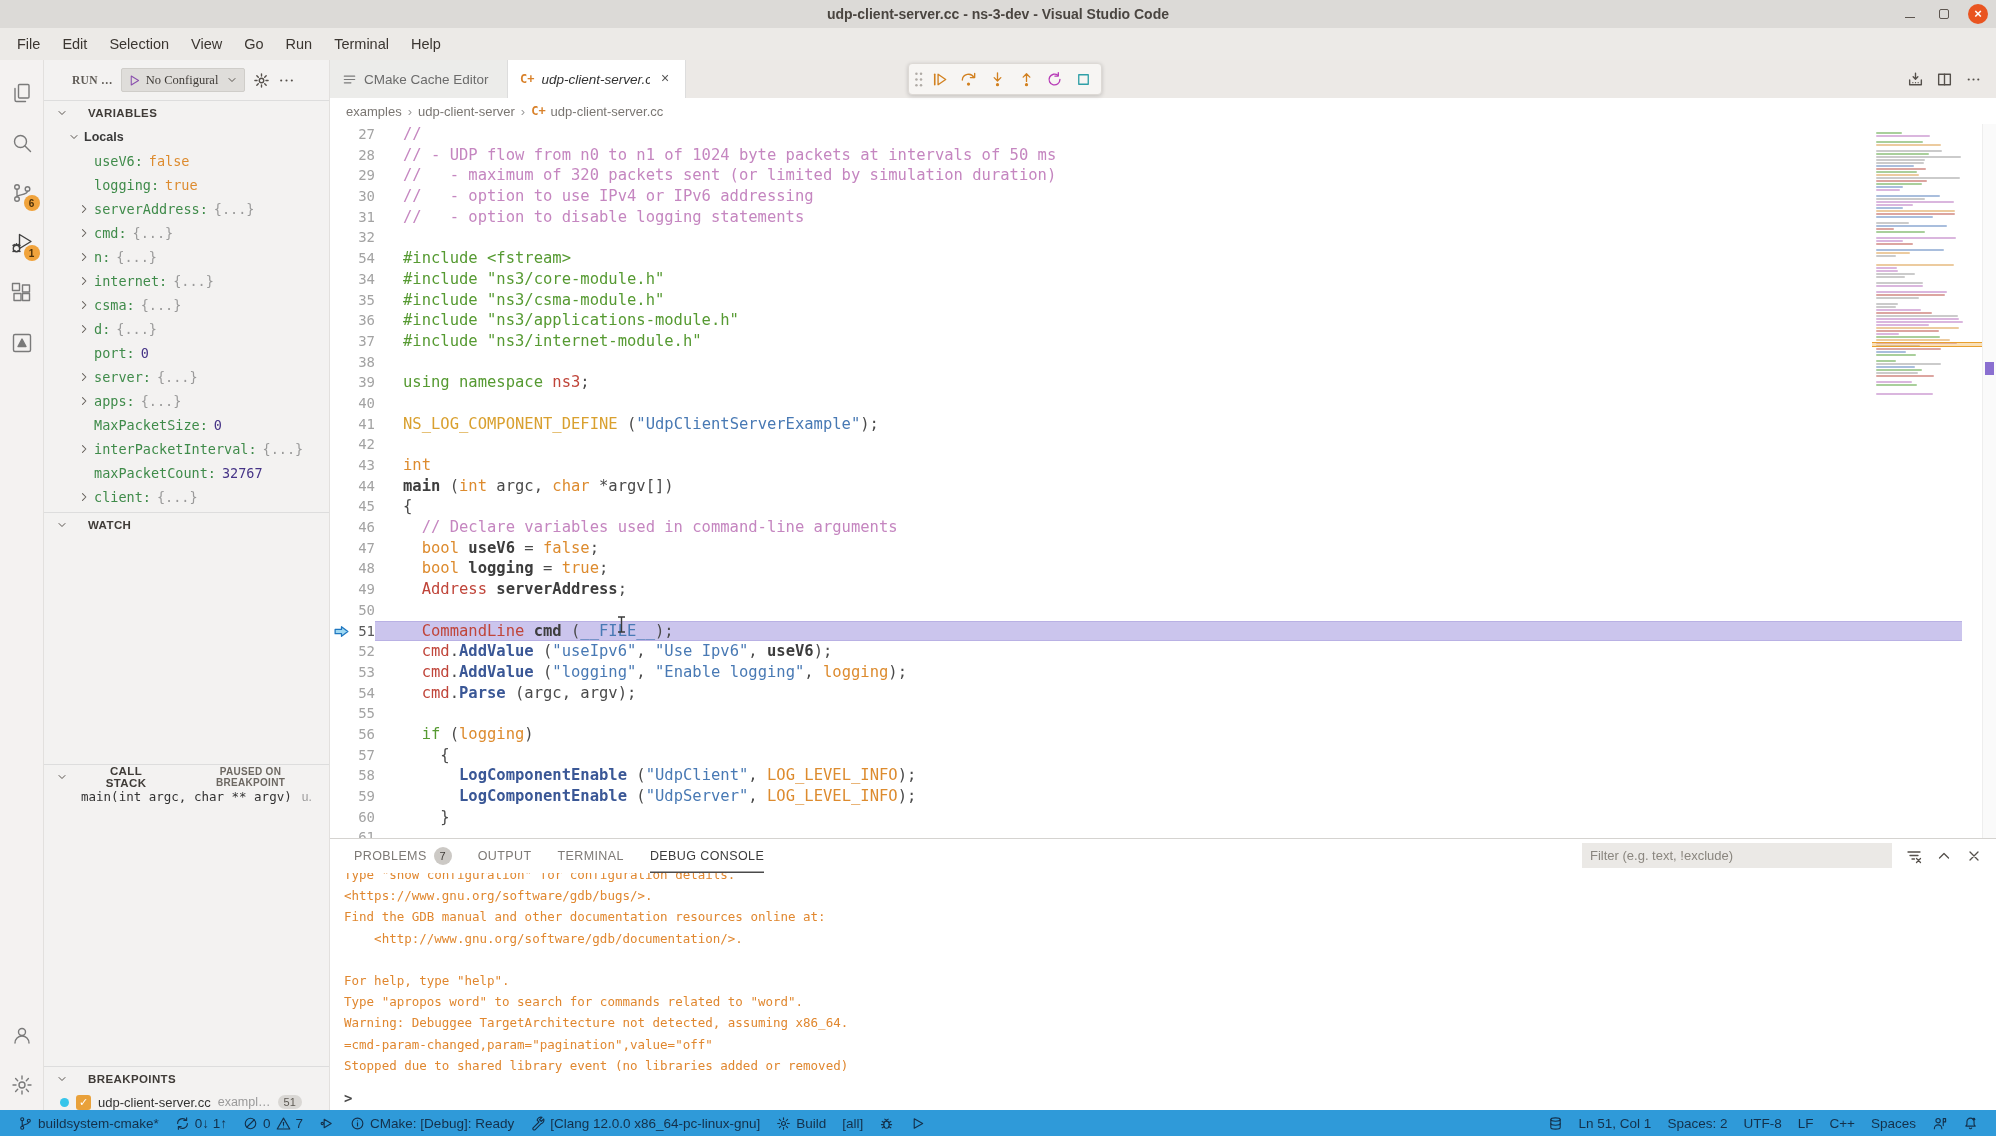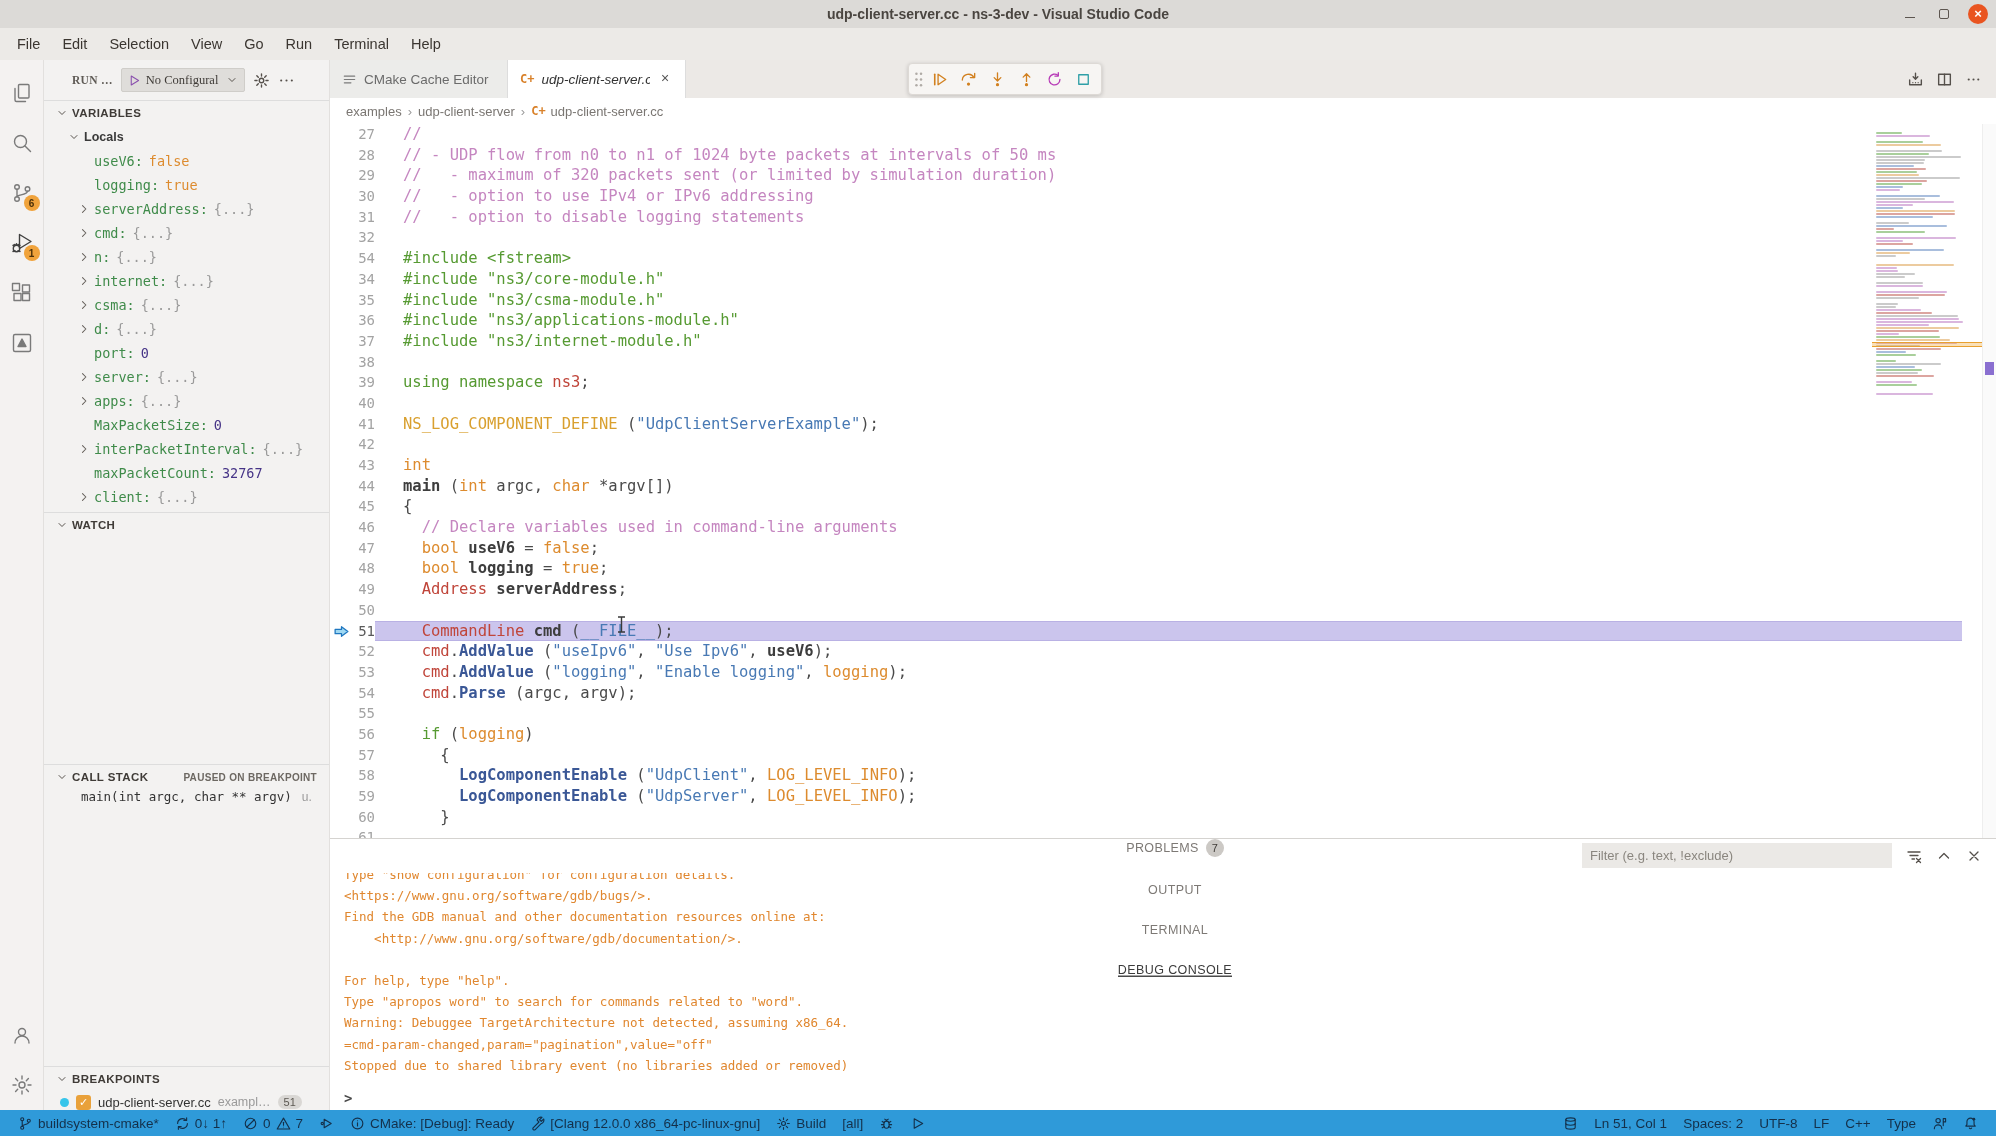--- a/index.html
+++ b/index.html
@@ -32,21 +32,21 @@
 
   
   .sidebar { width:286px; background:#f3f2f1; border-right:1px solid #e2e0de; display:flex; flex-direction:column; font-size:13px; }
   .run-header { height:40px; display:flex; align-items:center; padding:0 10px 0 28px; gap:8px;font-family:Liberation Serif, serif; }
   .run-label { font-size:11.5px; font-weight:bold; color:#5f5b56; letter-spacing:.3px; white-space:nowrap; }
   .run-config { height:24px; background:#dfddda; border:1px solid #cfcdc9; border-radius:2px; display:flex; align-items:center; gap:5px; padding:0 6px; flex:0 0 124px; }
   .run-config .play { color:#8a4fae; width:13px; height:13px; }
   .run-config-text { font-size:12.5px; color:#3f3b37; white-space:nowrap; overflow:hidden; flex:1; }
   .hdr-ico { width:17px; height:17px; color:#55504b; }
   .sec { border-top:1px solid #ddd; }
-  .sec-header { height:24px; display:flex; align-items:center; gap:4px; padding-left:12px; font-size:11.5px; font-weight:bold; color:#3f3b37; letter-spacing:.4px; }
+  .sec-header { height:24px; display:flex; align-items:center; gap:20px; padding-left:12px; font-size:11.5px; font-weight:bold; color:#3f3b37; letter-spacing:.4px;text-align:center; }
   .chev { width:12px; height:12px; color:#55504b; flex:0 0 12px; }
   .mono { font-family:"DejaVu Sans Mono","Liberation Mono",monospace; }
   .locals-row { height:24px; display:flex; align-items:center; gap:4px; padding-left:24px; font-weight:bold; font-size:12.5px; color:#3a3a3a; }
   .var-row { height:24px; display:flex; align-items:center; padding-left:34px; font-size:13.5px; white-space:nowrap; }
   .var-chev { width:12px; height:12px; margin-right:4px; color:#66615c; flex:0 0 12px; }
   .var-name { color:#3f8b4a; }
   .var-val { margin-left:6px; }
   .var-val.kw { color:#dd8b2e; }
   .var-val.num { color:#463487; }
   .var-val.obj { color:#9a9a9a; }
@@ -95,21 +95,21 @@
   .tok-bd{color:#3d3d3d;font-weight:bold} .tok-pl{color:#4a4a4a}
   .minimap { position:absolute; top:0; right:20px; width:100px; padding-top:8px; }
   .mm-row { height:2px; margin-bottom:1px; border-radius:1px; }
   .mm-hl { position:absolute; left:-4px; right:-6px; height:5px; background:rgba(240,165,50,.35); border-top:1px solid #e8a030; border-bottom:1px solid #e8a030; }
   .vscrollbar { position:absolute; top:0; right:0; width:14px; bottom:0; background:#fafafa; border-left:1px solid #eee; }
   .scroll-marker { position:absolute; right:2px; top:238px; width:9px; height:13px; background:#8a6fd0; }
   .mouse-ibeam { position:absolute; left:287px; top:492px; width:9px; height:17px; }
 
   
   .panel { height:272px; border-top:1px solid #d5d3d0; display:flex; flex-direction:column; background:#fff; }
-  .panel-tabs { height:34px; display:flex; align-items:center; padding-left:24px; gap:26px; position:relative;flex-direction:column; }
+  .panel-tabs { height:34px; display:flex; align-items:center; padding-left:24px; gap:26px; position:relative; }
   .ptab { font-size:12.5px; letter-spacing:.4px; color:#7d7975; height:100%; display:flex; align-items:center; gap:7px; }
   .ptab.active { color:#3b3b3b; box-shadow:inset 0 -1.5px 0 #4a4a4a; }
   .ptab-badge { background:#ccc9c5; color:#3f3b37; border-radius:50%; width:18px; height:18px; font-size:11px; display:flex; align-items:center; justify-content:center; letter-spacing:0; }
   .panel-right { position:absolute; right:14px; top:4px; display:flex; align-items:center; gap:14px; }
   .filter-input { width:310px; height:25px; background:#ebe9e6; border:none; outline:none; padding:0 8px; font-size:13px; color:#3b3b3b; font-family:"Liberation Sans",sans-serif; }
   .filter-input::placeholder { color:#8a867f; }
   .p-ico { width:16px; height:16px; color:#55504b; }
   .console { flex:1; overflow:hidden; padding:0 0 0 14px; }
   .cline { font-family:"DejaVu Sans Mono","Liberation Mono",monospace; font-size:12.5px; line-height:21.2px; color:#e0872f; white-space:pre; }
   .cline:first-child { margin-top:-9px; }
@@ -937,21 +937,21 @@
       <div class="sb-item">
         <span>UTF-8</span>
       </div>
       <div class="sb-item">
         <span>LF</span>
       </div>
       <div class="sb-item">
         <span>C++</span>
       </div>
       <div class="sb-item">
-        <span>Type</span>
+        <span>Spaces</span>
       </div>
       <div class="sb-item">
         <span class="ico" style="width: 15px; height: 15px;">
           <svg viewBox="0 0 16 16">
             <circle cx="6.5" cy="5" r="2.3"></circle>
             <path d="M2.5 13.5c0-2.2 1.8-4 4-4s4 1.8 4 4"></path>
             <path d="M12 2.8h2.5v3.4H12zM12 2.8v7.4"></path>
           </svg>
         </span>
       </div>

